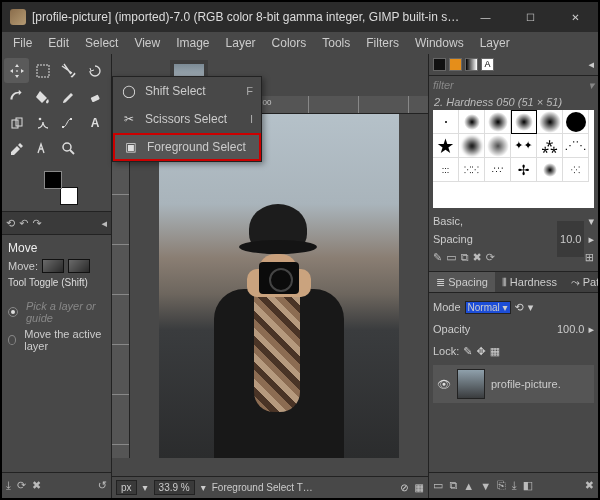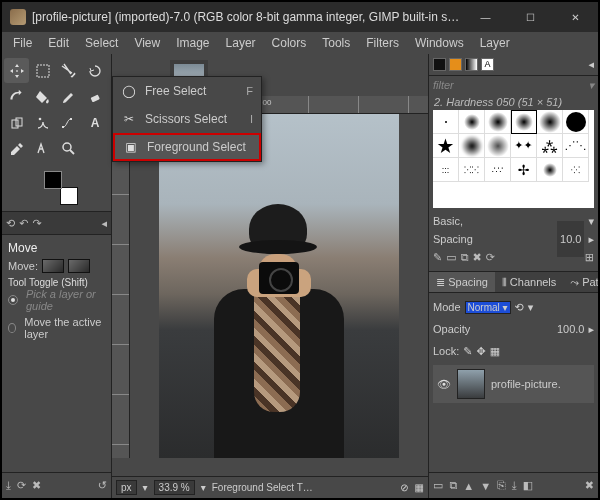--- a/index.html
+++ b/index.html
@@ -209,21 +209,21 @@
       <span class="fill"></span>
       <span class="ts">◂</span>
     </div>
     <div class="optpanel">
       <div class="hdr">Move</div>
       <div class="optrow">
         <span>Move:</span>
         <span class="sw"></span>
         <span class="sw"></span>
       </div>
-      <div style="margin:4px 0 0 0;color:#ddd;font-size:10px;">Tool Toggle (Shift)</div>
+      <div style="margin:4px 0 12px 0;color:#ddd;font-size:10px;">Tool Toggle (Shift)</div>
       <div class="optrow">
           <span class="radio on"></span>
           <span style="color:#888;font-style:italic;">Pick a layer or guide</span>
         </div>
       <div class="optrow">
           <span class="radio"></span>
           <span>Move the active layer</span>
         </div>
     </div>
     <div style="flex:1"></div>
@@ -237,21 +237,21 @@
   </div>
 
   <div class="center">
     <div class="canvas-tabs">
       <div class="thumb-tab">
           <div class="tb"></div>
         </div>
       <div class="submenu">
         <div class="smi">
             <span class="ic">◯</span>
-            <span class="lab">Free Select</span>
+            <span class="lab">Shift Select</span>
             <span class="kb">F</span>
           </div>
         <div class="smi">
             <span class="ic">✂</span>
             <span class="lab">Scissors Select</span>
             <span class="kb">I</span>
           </div>
         <div class="smi hl">
             <span class="ic">▣</span>
             <span class="lab">Foreground Select</span>
@@ -373,21 +373,21 @@
         <span>⊞</span>
       </div>
     </div>
     <div class="panel-tabs">
       <div class="pt on">
           <span>≣</span>
           <span>Spacing</span>
         </div>
       <div class="pt">
           <span>⦀</span>
-          <span>Channels</span>
+          <span>Hardness</span>
         </div>
       <div class="pt">
           <span>⤳</span>
           <span>Paths</span>
         </div>
     </div>
     <div class="layerpanel">
       <div class="row">
           <span>Mode</span>
           <span class="fakesel"><span>Normal</span> ▾</span>

